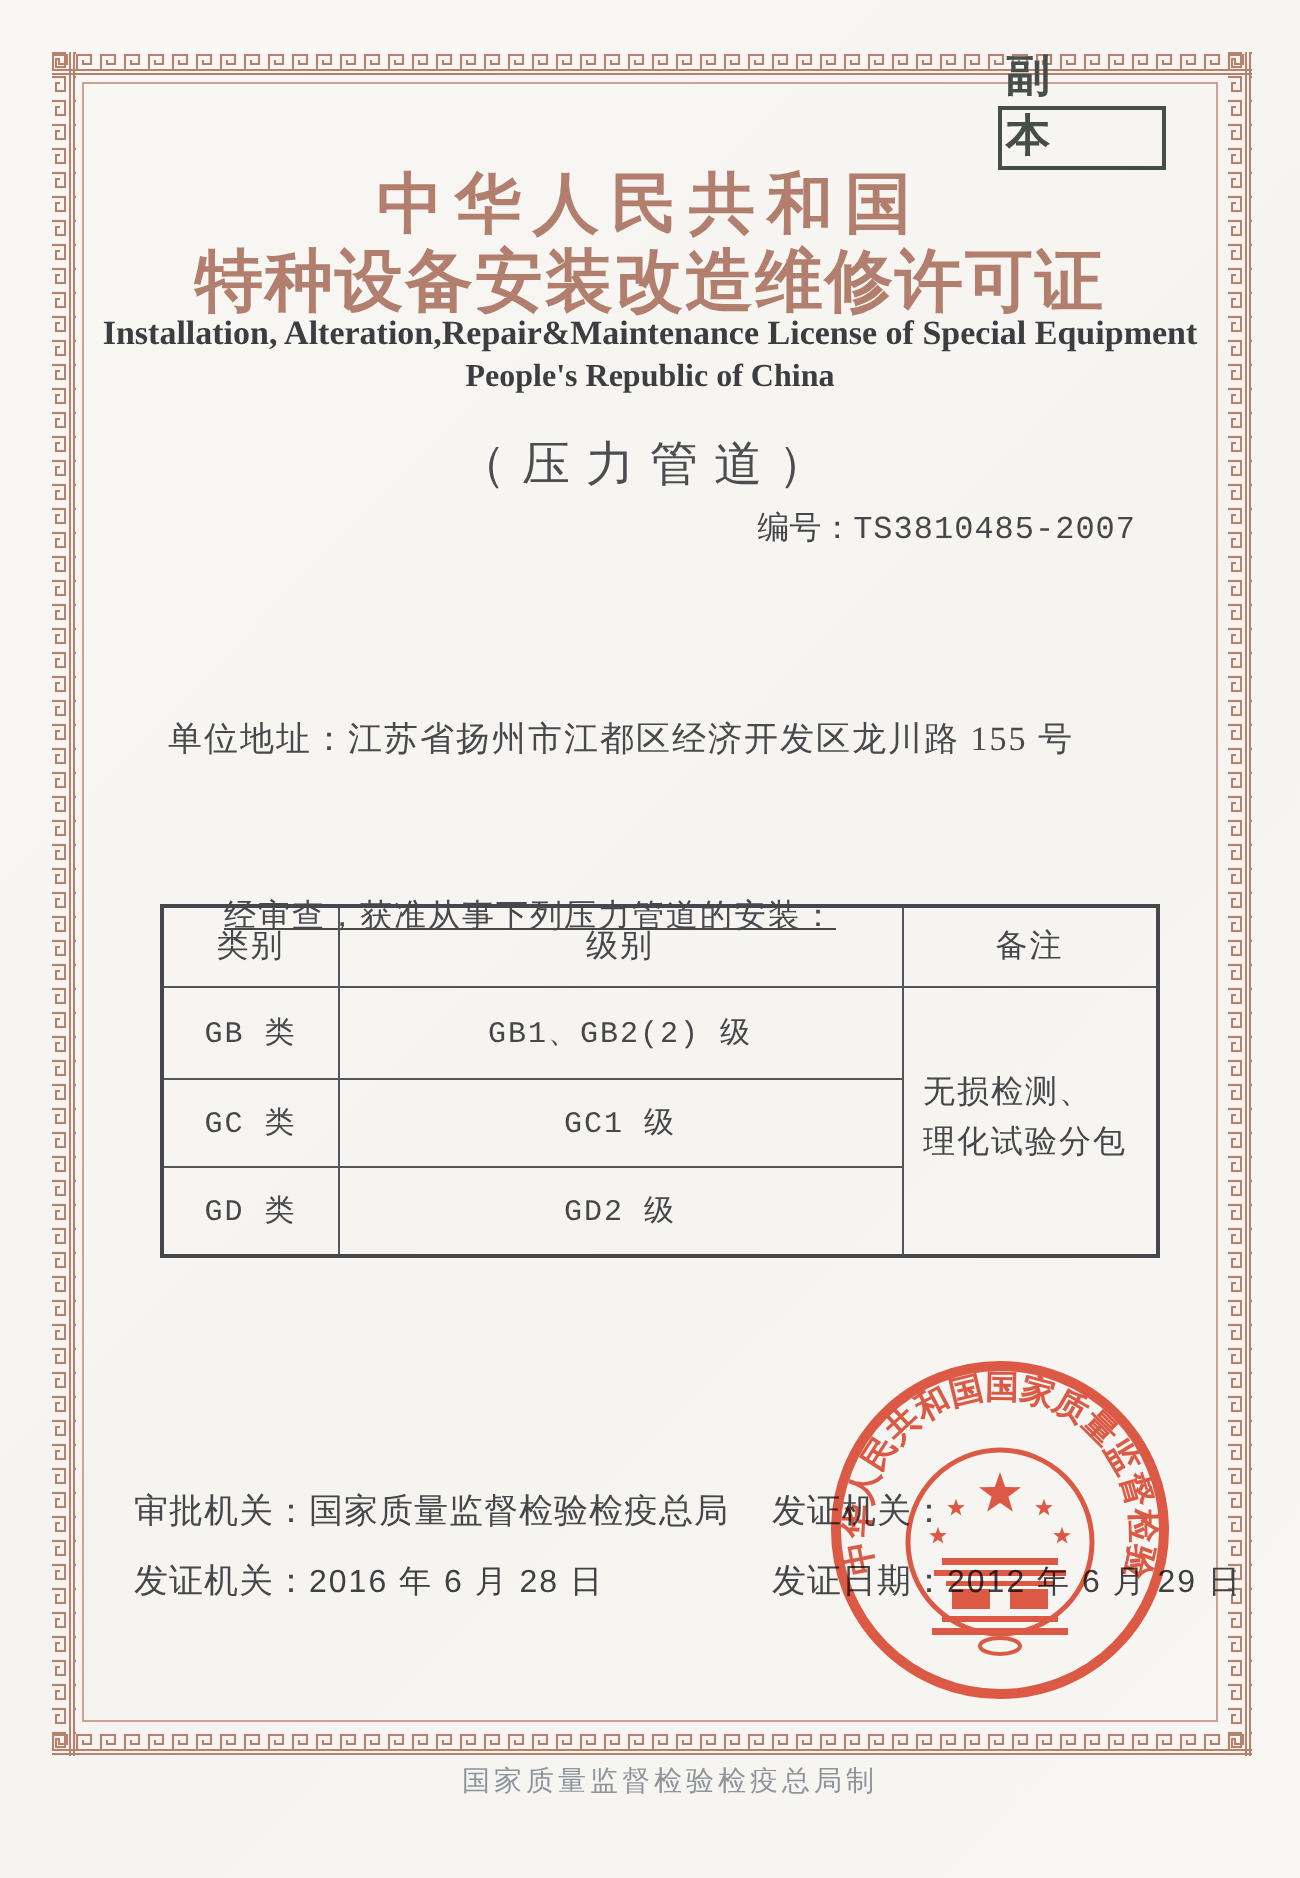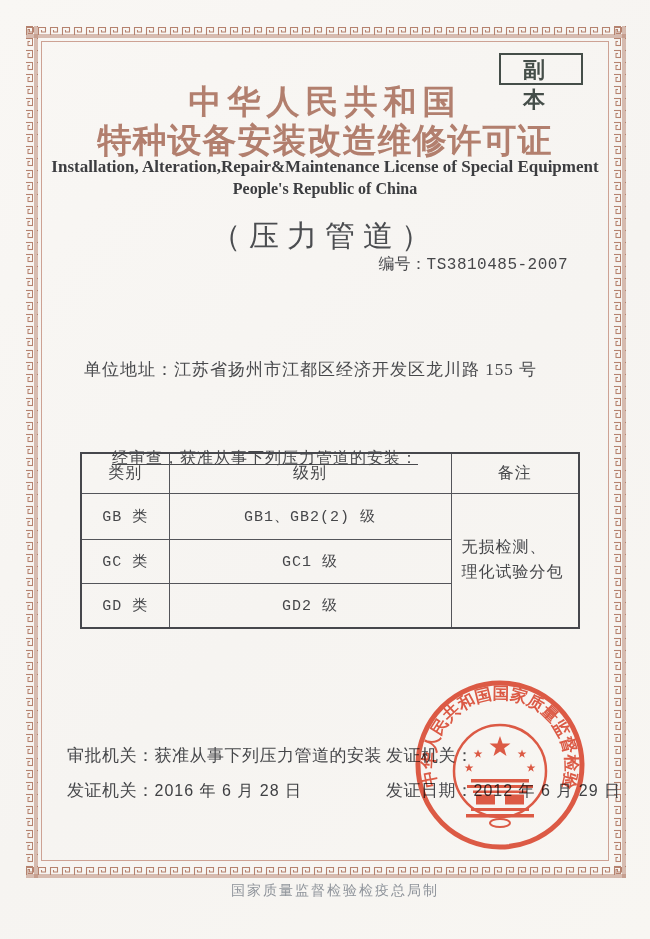--- a/index.html
+++ b/index.html
@@ -9,29 +9,29 @@
     font-family:"Liberation Serif","DejaVu Serif",serif;
     color:#3f4043;overflow:hidden;
   }
   .abs{position:absolute;}
   .centered{left:0;right:0;text-align:center;}
 
   .copy-box{
     top:53px;left:499px;width:84px;height:32px;
     border:2.5px solid #454e49;color:#454e49;
     font-size:22px;font-weight:bold;letter-spacing:10px;
-    display:flex;align-items:flex-start;justify-content:center;
-    padding-left:22px;box-sizing:border-box;
+    display:flex;align-items:flex-end;justify-content:center;
+    padding-left:2px;box-sizing:border-box;
   }
 
   .title-cn1{top:80px;font-size:33px;font-weight:bold;letter-spacing:6px;color:#b27f6e;}
   .title-cn2{top:118px;font-size:34px;font-weight:bold;letter-spacing:1px;color:#b27f6e;}
   .title-en1{top:157px;font-size:17px;font-weight:bold;color:#3c3d40;}
   .title-en2{top:180px;font-size:16px;font-weight:bold;color:#3c3d40;}
-  .scope{top:216px;font-size:30px;letter-spacing:8px;color:#4b4d50;}
+  .scope{top:216px;font-size:24px;letter-spacing:8px;color:#4b4d50;}
   .license-no{top:254px;right:82px;font-size:16px;color:#46474a;}
   .license-no .num{font-family:"Liberation Mono","DejaVu Sans Mono",monospace;font-size:16px;letter-spacing:0.5px;}
 
   .info-line{left:84px;font-size:17px;color:#48494c;letter-spacing:1px;}
   .approval-note{left:112px;top:448px;font-size:16px;color:#48494c;letter-spacing:1px;text-decoration:underline;}
 
   .lic-table{
     left:80px;top:452px;width:498px;
     border-collapse:collapse;table-layout:fixed;
     font-size:16px;color:#46474a;
@@ -122,21 +122,21 @@
       <td class="latin">GC1 级</td>
     </tr>
     <tr class="r3">
       <td class="latin">GD 类</td>
       <td class="latin">GD2 级</td>
     </tr>
   </tbody>
     </table>
 
   <div class="abs bottom-line" style="left:67px;top:744px">
-    <span>审批机关：</span><span>获准从事下列压力管道的安装</span>
+    <span>审批机关：</span><span>国家质量监督检验检疫总局</span>
   </div>
   <div class="abs bottom-line" style="left:386px;top:744px">
     <span>发证机关：</span>
   </div>
   <div class="abs bottom-line" style="left:67px;top:779px">
     <span>发证机关：</span><span class="val-date">2016 年 6 月 28 日</span>
   </div>
   <div class="abs bottom-line" style="left:386px;top:779px">
     <span>发证日期：</span><span class="val-date">2012 年 6 月 29 日</span>
   </div>

